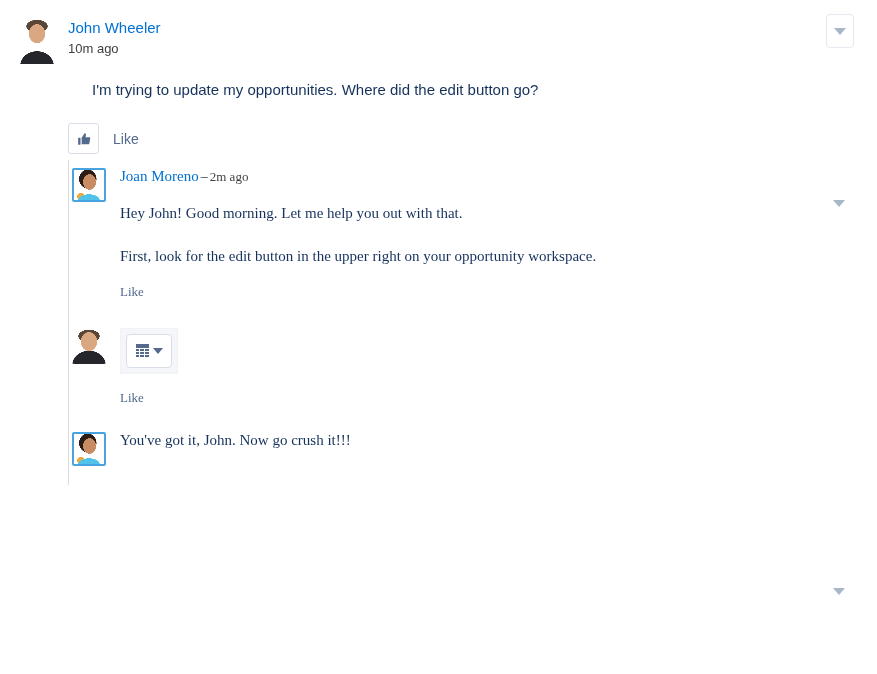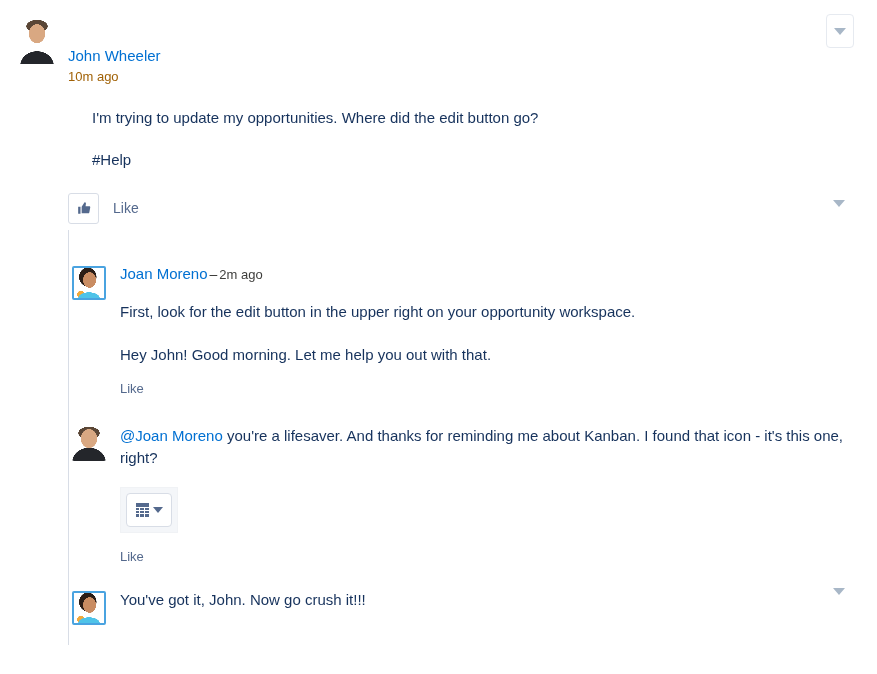--- a/index.html
+++ b/index.html
@@ -54,33 +54,32 @@
       radial-gradient(ellipse 5px 5px at 22% 88%, #f2a93b 0%, #f2a93b 70%, rgba(242,169,59,0) 72%),
       #ffffff;
   }
   .avatar-framed {
     border: 2px solid #4aa3e0;
     box-sizing: border-box;
   }
 
   .byline {
     line-height: 1.25;
-    margin-top: 28px;
   }
   .author {
     color: #0070d2;
     font-size: 15px;
     font-weight: 400;
     text-decoration: none;
     cursor: pointer;
   }
   .timestamp-block {
     display: block;
     font-size: 13px;
-    color: #a16207;
+    color: #404040;
     margin-top: 3px;
   }
   .sep {
     color: #3e3e3c;
     font-size: 14px;
     padding: 0 2px;
   }
   .timestamp-inline {
     color: #3e3e3c;
     font-size: 13px;
@@ -144,20 +143,21 @@
     left: 0;
     top: 0;
     bottom: -30px;
     width: 1px;
     background: #d8dde6;
   }
 
   .comment {
     position: relative;
     padding-bottom: 4px;
+    font-family: Liberation Serif, serif;
   }
   .avatar-comment {
     position: absolute;
     left: -44px;
     top: 2px;
     width: 34px;
     height: 34px;
   }
   .comment-body {
     padding-left: 4px;
@@ -263,51 +263,49 @@
   <div class="post-root">
 
     <div class="avatar avatar-root avatar-john"></div>
 
     <div class="byline">
       <a class="author" href="#">John Wheeler</a>
       <span class="timestamp-block">10m ago</span>
     </div>
 
     <p class="body-text">I'm trying to update my opportunities. Where did the edit button go?</p>
-    <p class="body-text">#Help</p>
 
     <div class="like-row-root">
       <div class="like-btn">
         <svg class="thumb" viewBox="0 0 24 24">
           <path d="M2 10h4v12H2zM8 10l5-8c1.6 0 2.6 1.1 2.3 2.6L14.7 9H21c1.1 0 1.9 1 1.7 2.1l-1.6 8.4c-.2 1-1 1.5-2 1.5H8z"></path>
         </svg>
       </div>
       <span class="like-label">Like</span>
     </div>
   </div>
 
   <div class="thread">
     <div class="thread-line"></div>
 
     <div class="comment">
       <div class="avatar avatar-comment avatar-joan avatar-framed"></div>
       <div class="comment-body">
         <div class="byline">
           <a class="author" href="#">Joan Moreno</a><span class="sep">–</span><span class="timestamp-inline">2m ago</span>
         </div>
+        <p class="body-text">Hey John! Good morning. Let me help you out with that.</p>
         <p class="body-text">First, look for the edit button in the upper right on your opportunity workspace.</p>
-        <p class="body-text">Hey John! Good morning. Let me help you out with that.</p>
         <span class="like-link">Like</span>
       </div>
     </div>
 
     <div class="comment" style="margin-top:24px;">
       <div class="avatar avatar-comment avatar-john"></div>
       <div class="comment-body">
-        <p class="body-text"><a class="mention" href="#">@Joan Moreno</a><span> you're a lifesaver. And thanks for reminding me about Kanban. I found that icon - it's this one, right?</span></p>
 
         <div class="attachment">
           <div class="attachment-inner">
             <span class="grid-icon">
               <i class="head"></i>
                 <i></i>
                 <i></i>
                 <i></i>
                 <i></i>
                 <i></i>

